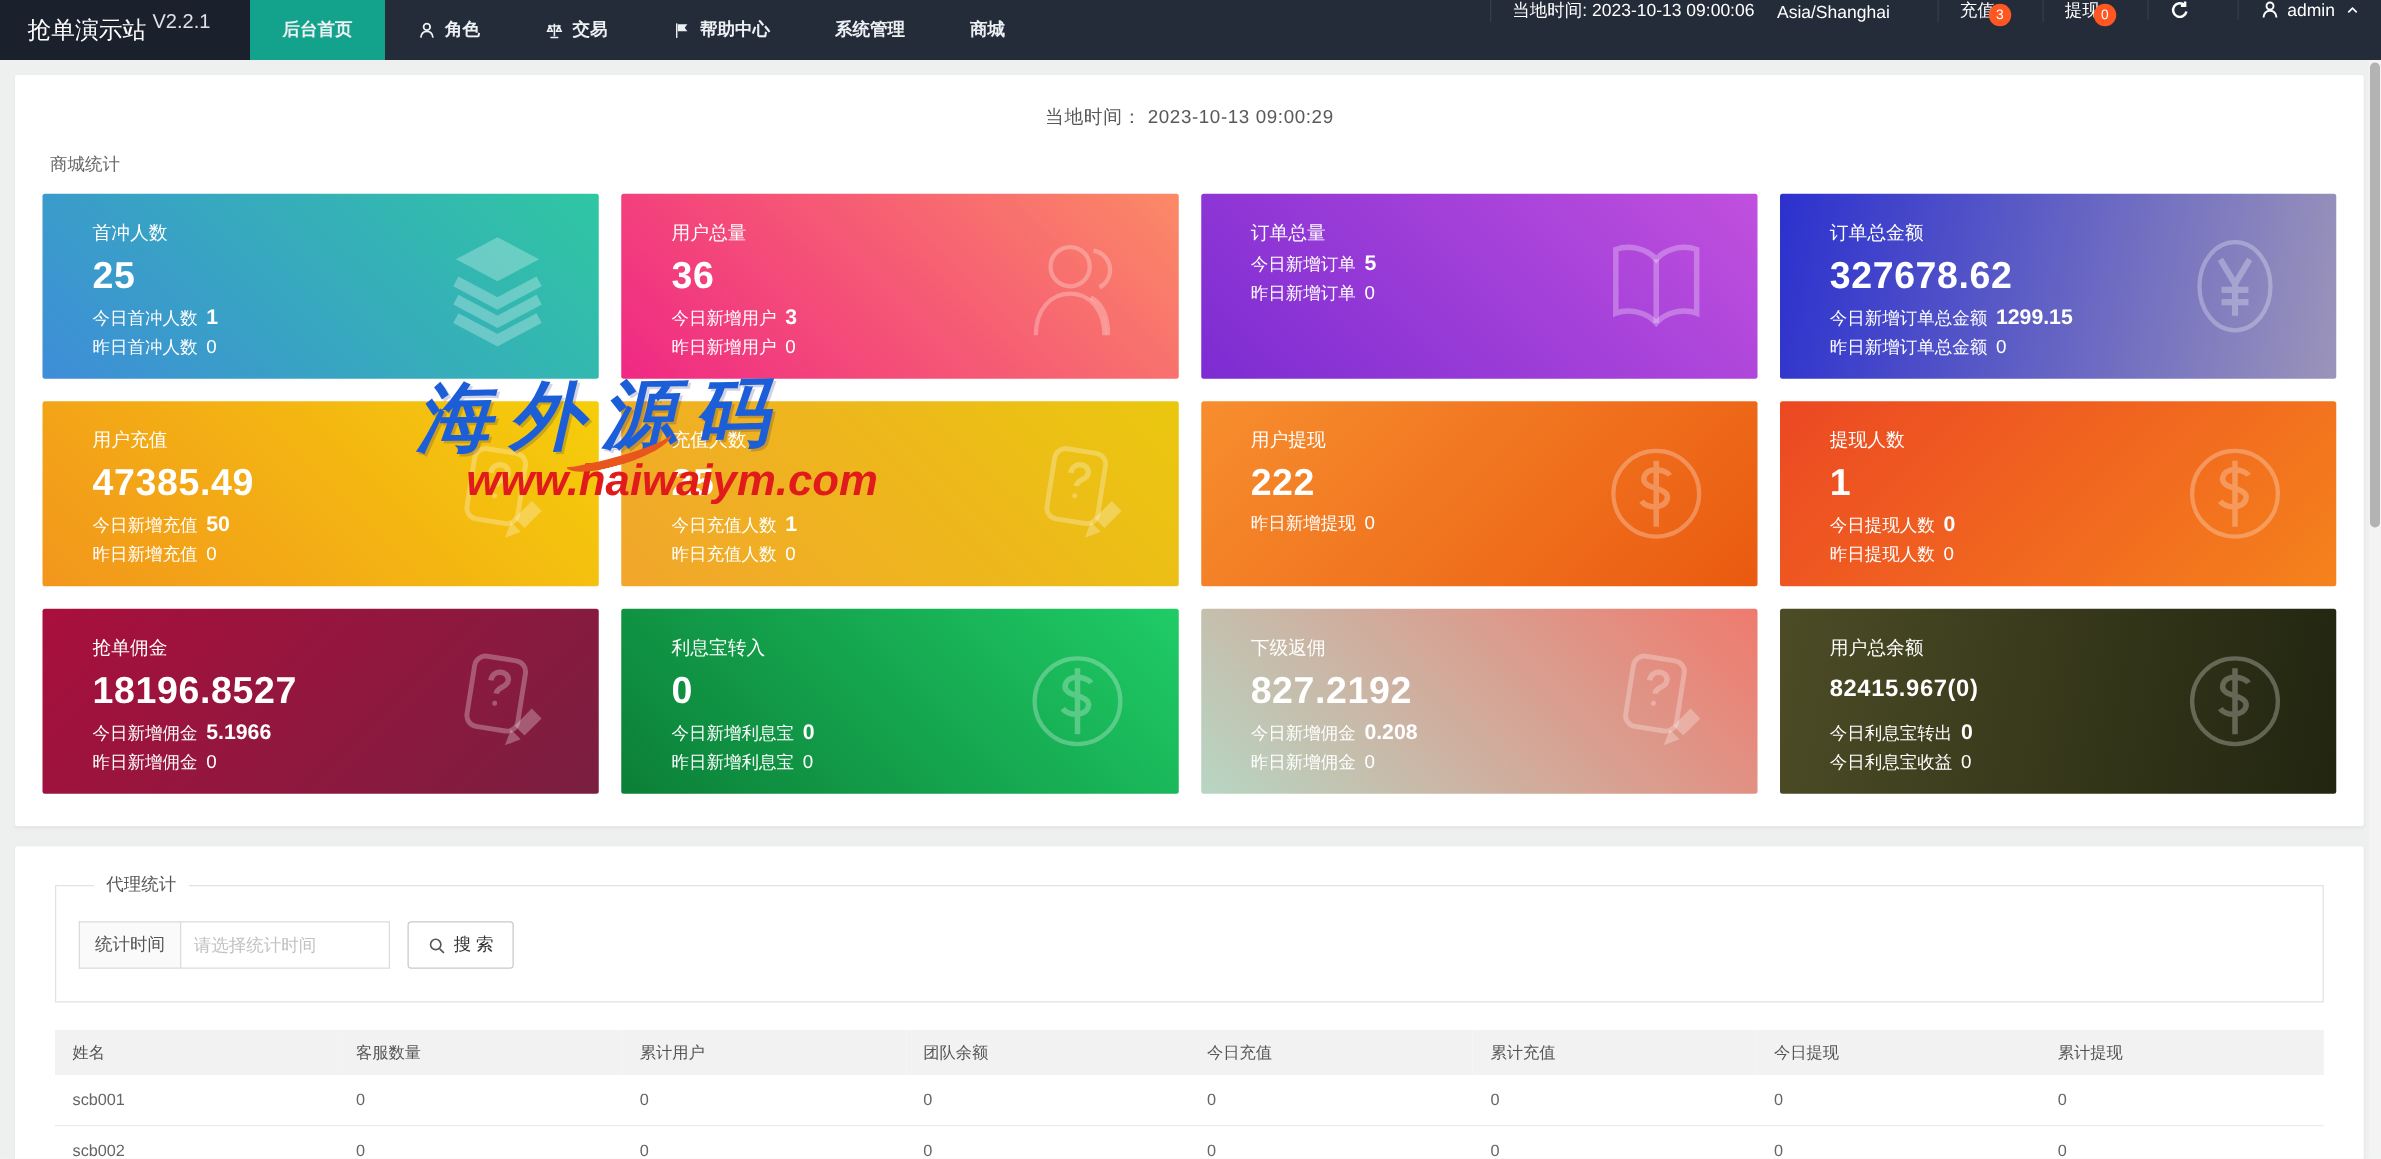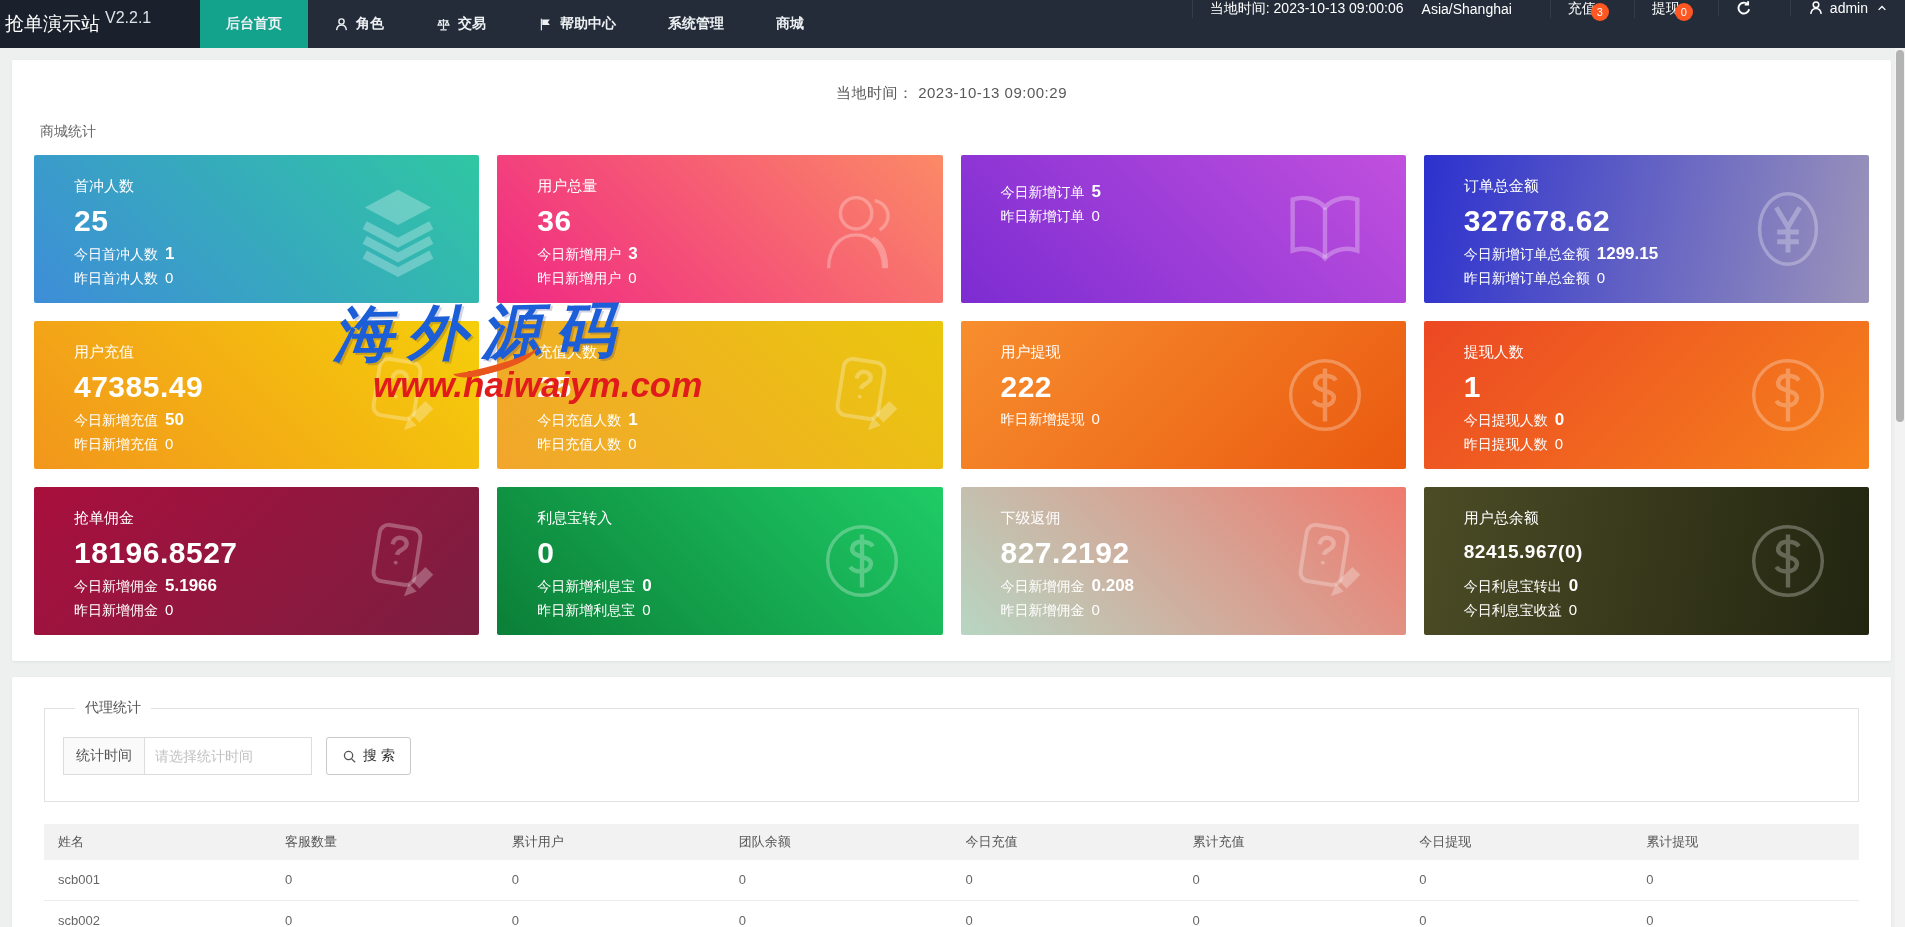--- a/index.html
+++ b/index.html
@@ -1,20 +1,20 @@
 <!DOCTYPE html>
 <html style="--accent: #13a28b;"><head>
 <meta charset="utf-8">
 <style>
   * { margin:0; padding:0; box-sizing:border-box; }
   html,body { width:1905px; height:927px; overflow:hidden; background:#eef0f0;
     font-family:"Liberation Sans","DejaVu Sans",sans-serif; }
   
   .navbar { height:48px; background:#242c39; display:flex; align-items:stretch; color:#fff; position:relative; z-index:30; }
-  .logo { width:200px; background:#1b212c; display:flex; align-items:center; padding-left:5px; font-size:19px; color:#fff; flex-shrink:0; }
+  .logo { width:200px; background:#1b212c; display:flex; align-items:center; padding-left:22px; font-size:19px; color:#fff; flex-shrink:0; }
   .logo .ver { font-size:16px; margin-left:5px; margin-top:-12px; color:#dfe3e8; }
   .menu { display:flex; align-items:stretch;font-weight:bold; }
   .menu-item { display:flex; align-items:center; gap:7px; padding:0 26px; font-size:14px; color:#eef1f4; cursor:pointer; }
   .menu-item.active { background:var(--accent); }
   .menu-item .mi { width:15px; height:15px; display:inline-flex; }
   .menu-item .mi svg { width:15px; height:15px; }
   .nav-right { margin-left:auto; display:flex; align-items:flex-start; font-size:14px;gap:21px; }
   .nav-block { padding:0 17px; display:flex; align-items:center; gap:6px; border-left:1px solid rgba(255,255,255,.08); position:relative; white-space:nowrap; }
   .badge { position:absolute; top:3px; right:4px; background:#ff5722; min-width:18px; height:18px; border-radius:9px;
     font-size:11px; display:flex; align-items:center; justify-content:center; padding:0 5px; color:#fff; }
@@ -179,20 +179,21 @@
           <div class="card-value">36</div>
           <div class="card-line"><span>今日新增用户</span><span class="v">3</span></div>
           <div class="card-line l2"><span>昨日新增用户</span><span class="v">0</span></div>
           <span class="card-icon"><svg viewBox="0 0 100 100" fill="none" stroke="currentColor" stroke-width="3.5">
               <circle cx="44" cy="34" r="16"></circle>
               <path d="M16 90c0-21 12-34 28-34s28 13 28 34"></path>
               <path d="M63 21a16 16 0 0 1 5 30M75 90c0-15-5-26-14-31"></path>
             </svg></span>
         </div>
         <div class="card" style="background: linear-gradient(45deg, rgb(124, 44, 210), rgb(193, 80, 222));">
+          <div class="card-title">订单总量</div>
           <div class="card-line"><span>今日新增订单</span><span class="v">5</span></div>
           <div class="card-line l2"><span>昨日新增订单</span><span class="v">0</span></div>
           <span class="card-icon"><svg viewBox="0 0 100 100" fill="none" stroke="currentColor" stroke-width="4.5">
               <path d="M50 28c-8-9-22-12-33-8v52c11-4 25-1 33 8 8-9 22-12 33-8V20c-11-4-25-1-33 8z"></path>
               <path d="M50 28v52"></path>
             </svg></span>
         </div>
         <div class="card" style="background: linear-gradient(100deg, rgb(44, 49, 206), rgb(155, 148, 186));">
           <div class="card-title">订单总金额</div>
           <div class="card-value">327678.62</div>

